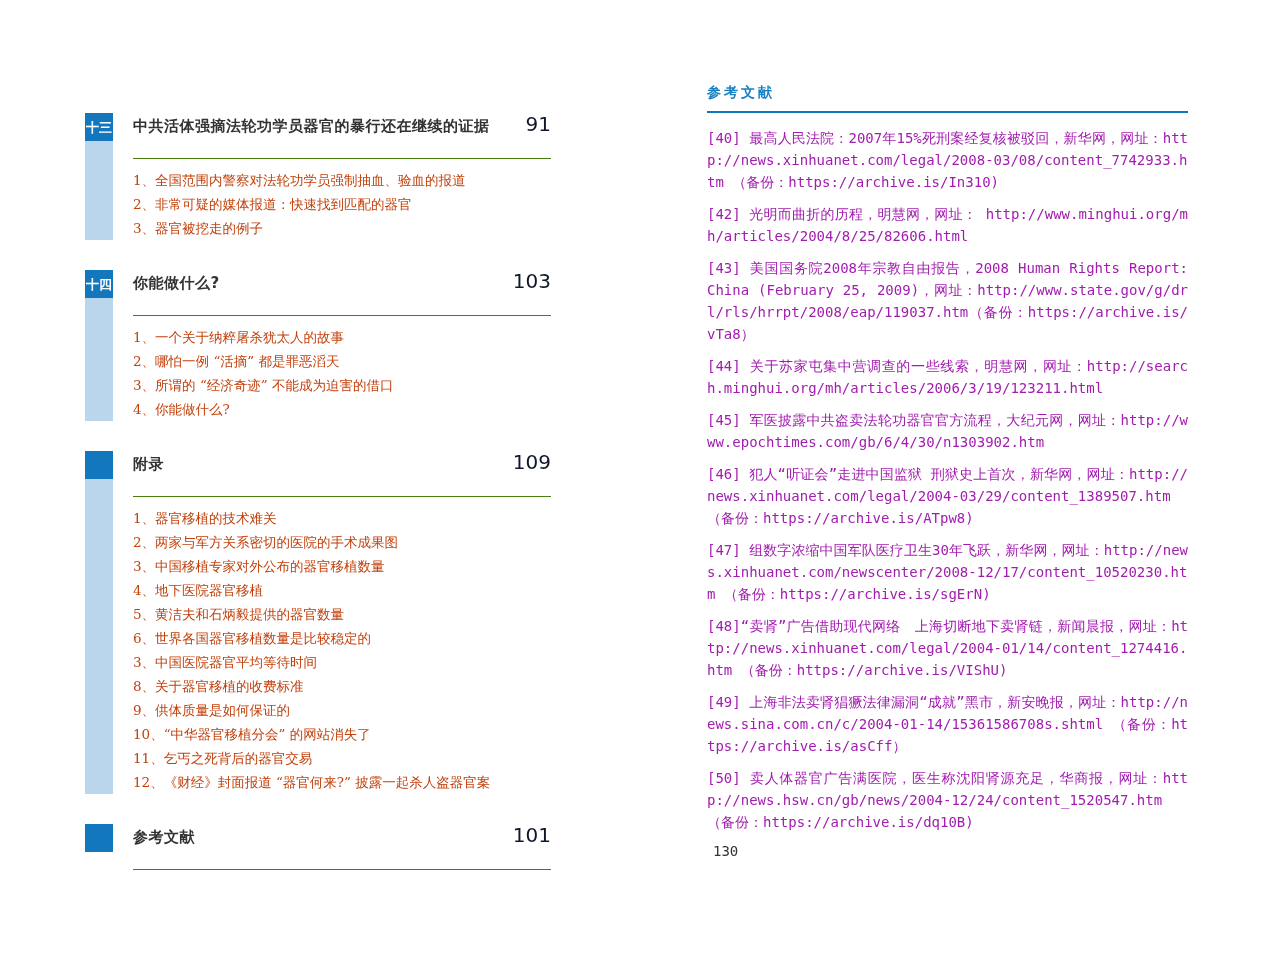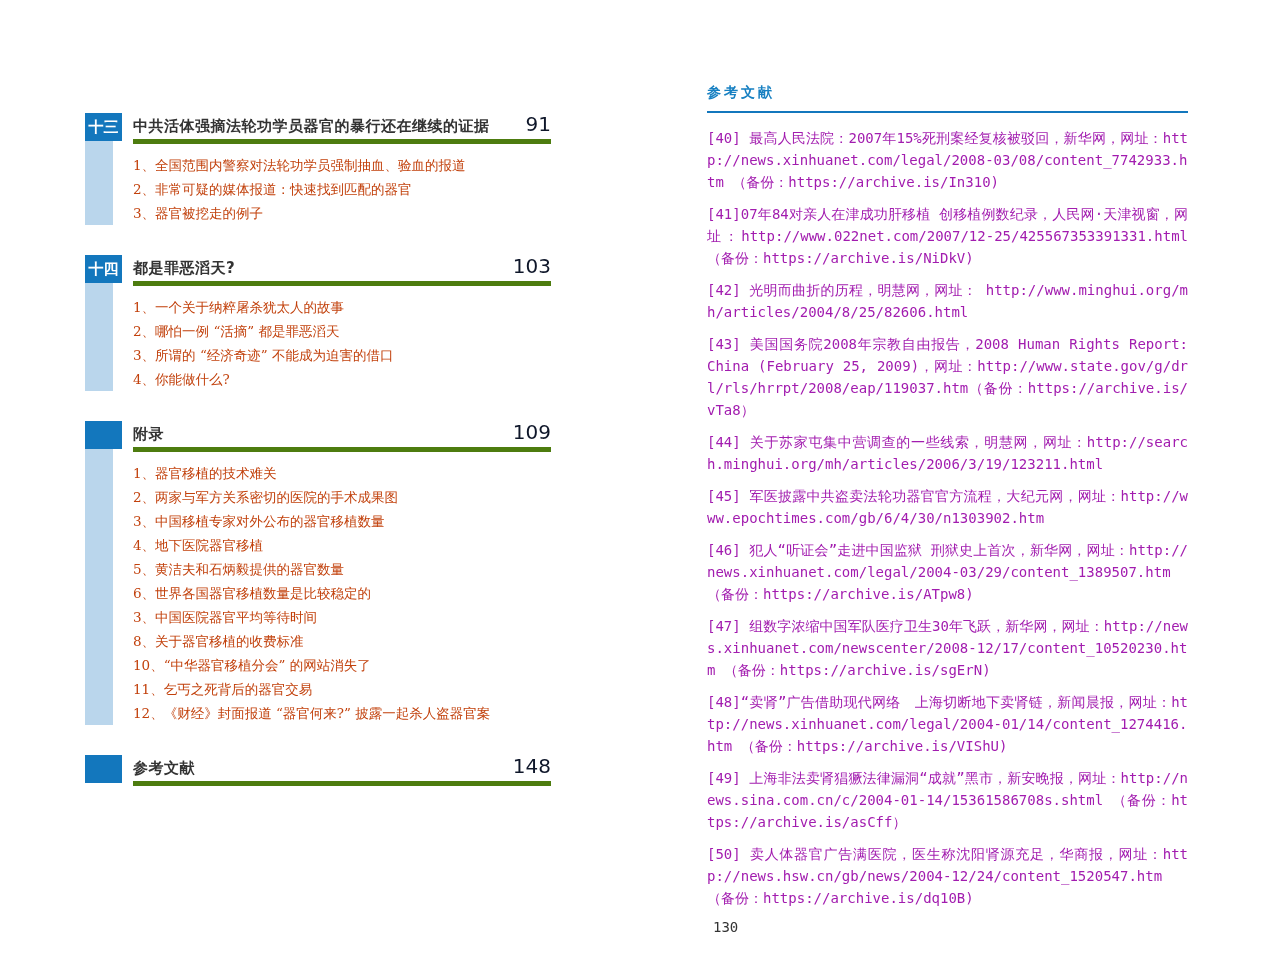--- a/index.html
+++ b/index.html
@@ -11,29 +11,29 @@
   body{
     width:1265px;height:978px;position:relative;background:#ffffff;
     font-family:"DejaVu Sans","Liberation Sans",sans-serif;
     overflow:hidden;
   }
   
   .left-page{position:absolute;left:85px;top:113px;width:466px;}
   .toc-section{display:flex;margin-bottom:30px;}
   .marker-col{width:28px;display:flex;flex-direction:column;margin-right:20px;flex:none;}
   .chapter-box{
-    width:37px;height:28px;background:var(--accent-blue);color:#ffffff;
-    font-size:15px;font-weight:bold;display:flex;align-items:center;justify-content:center;
+    width:28px;height:28px;background:var(--accent-blue);color:#ffffff;
+    font-size:13px;font-weight:bold;display:flex;align-items:center;justify-content:center;
     flex:none;line-height:1;
   }
   .chapter-strip{flex:1;background:var(--light-blue);}
   .section-body{flex:1;min-width:0;}
   .title-row{
     display:flex;justify-content:space-between;align-items:flex-end;
-    height:23px;padding-bottom:3px;border-bottom:5px solid #4d7c0f;
+    height:23px;padding-bottom:22px;border-bottom:1px solid #4d7c0f;
   }
   .section-title{font-weight:bold;font-size:15px;color:#333333;letter-spacing:0.5px;}
   .section-page{font-size:20px;color:#0f172a;font-weight:normal;flex:none;margin-left:10px;}
   .section-items{list-style:none;margin:9px 0 0 0;padding:0;}
   .section-items li{
     font-size:13.5px;line-height:24px;color:#c2410c;
     font-family:"DejaVu Serif","Liberation Serif",serif;
     white-space:nowrap;overflow:hidden;
   }
   
@@ -75,21 +75,21 @@
           </ul>
         </div>
       </section>
       <section class="toc-section">
         <div class="marker-col">
           <div class="chapter-box">十四</div>
           <div class="chapter-strip"></div>
         </div>
         <div class="section-body">
           <div class="title-row">
-            <span class="section-title">都是罪恶滔天?</span>
+            <span class="section-title">你能做什么?</span>
             <span class="section-page">103</span>
           </div>
           <ul class="section-items">
             <li>1、一个关于纳粹屠杀犹太人的故事</li>
             <li>2、哪怕一例 “活摘” 都是罪恶滔天</li>
             <li>3、所谓的 “经济奇迹” 不能成为迫害的借口</li>
             <li>4、你能做什么?</li>
           </ul>
         </div>
       </section>
@@ -105,45 +105,45 @@
           </div>
           <ul class="section-items">
             <li>1、器官移植的技术难关</li>
             <li>2、两家与军方关系密切的医院的手术成果图</li>
             <li>3、中国移植专家对外公布的器官移植数量</li>
             <li>4、地下医院器官移植</li>
             <li>5、黄洁夫和石炳毅提供的器官数量</li>
             <li>6、世界各国器官移植数量是比较稳定的</li>
             <li>3、中国医院器官平均等待时间</li>
             <li>8、关于器官移植的收费标准</li>
+            <li>9、供体质量是如何保证的</li>
             <li>10、“中华器官移植分会” 的网站消失了</li>
             <li>11、乞丐之死背后的器官交易</li>
             <li>12、《财经》封面报道 “器官何来?” 披露一起杀人盗器官案</li>
           </ul>
         </div>
       </section>
       <section class="toc-section no-items">
         <div class="marker-col">
           <div class="chapter-box"></div>
         </div>
         <div class="section-body">
           <div class="title-row">
             <span class="section-title">参考文献</span>
-            <span class="section-page">148</span>
+            <span class="section-page">101</span>
           </div>
         </div>
       </section>
     </div>
 </div>
 
 <div class="right-page">
   <div class="ref-header">参考文献</div>
   <div class="ref-list" id="ref-list">
       <p class="reference">[40] 最高人民法院：2007年15%死刑案经复核被驳回，新华网，网址：http://news.xinhuanet.com/legal/2008-03/08/content_7742933.htm （备份：https://archive.is/In310)</p>
-      <p class="reference">[41]07年84对亲人在津成功肝移植 创移植例数纪录，人民网·天津视窗，网址：http://www.022net.com/2007/12-25/425567353391331.html （备份：https://archive.is/NiDkV)</p>
       <p class="reference">[42] 光明而曲折的历程，明慧网，网址： http://www.minghui.org/mh/articles/2004/8/25/82606.html</p>
       <p class="reference">[43] 美国国务院2008年宗教自由报告，2008 Human Rights Report: China (February 25, 2009)，网址：http://www.state.gov/g/drl/rls/hrrpt/2008/eap/119037.htm（备份：https://archive.is/vTa8）</p>
       <p class="reference">[44] 关于苏家屯集中营调查的一些线索，明慧网，网址：http://search.minghui.org/mh/articles/2006/3/19/123211.html</p>
       <p class="reference">[45] 军医披露中共盗卖法轮功器官官方流程，大纪元网，网址：http://www.epochtimes.com/gb/6/4/30/n1303902.htm</p>
       <p class="reference">[46] 犯人“听证会”走进中国监狱 刑狱史上首次，新华网，网址：http://news.xinhuanet.com/legal/2004-03/29/content_1389507.htm （备份：https://archive.is/ATpw8)</p>
       <p class="reference">[47] 组数字浓缩中国军队医疗卫生30年飞跃，新华网，网址：http://news.xinhuanet.com/newscenter/2008-12/17/content_10520230.htm （备份：https://archive.is/sgErN)</p>
       <p class="reference">[48]“卖肾”广告借助现代网络　上海切断地下卖肾链，新闻晨报，网址：http://news.xinhuanet.com/legal/2004-01/14/content_1274416.htm （备份：https://archive.is/VIShU)</p>
       <p class="reference">[49] 上海非法卖肾猖獗法律漏洞“成就”黑市，新安晚报，网址：http://news.sina.com.cn/c/2004-01-14/15361586708s.shtml （备份：https://archive.is/asCff）</p>
       <p class="reference">[50] 卖人体器官广告满医院，医生称沈阳肾源充足，华商报，网址：http://news.hsw.cn/gb/news/2004-12/24/content_1520547.htm （备份：https://archive.is/dq10B)</p>
     </div>

